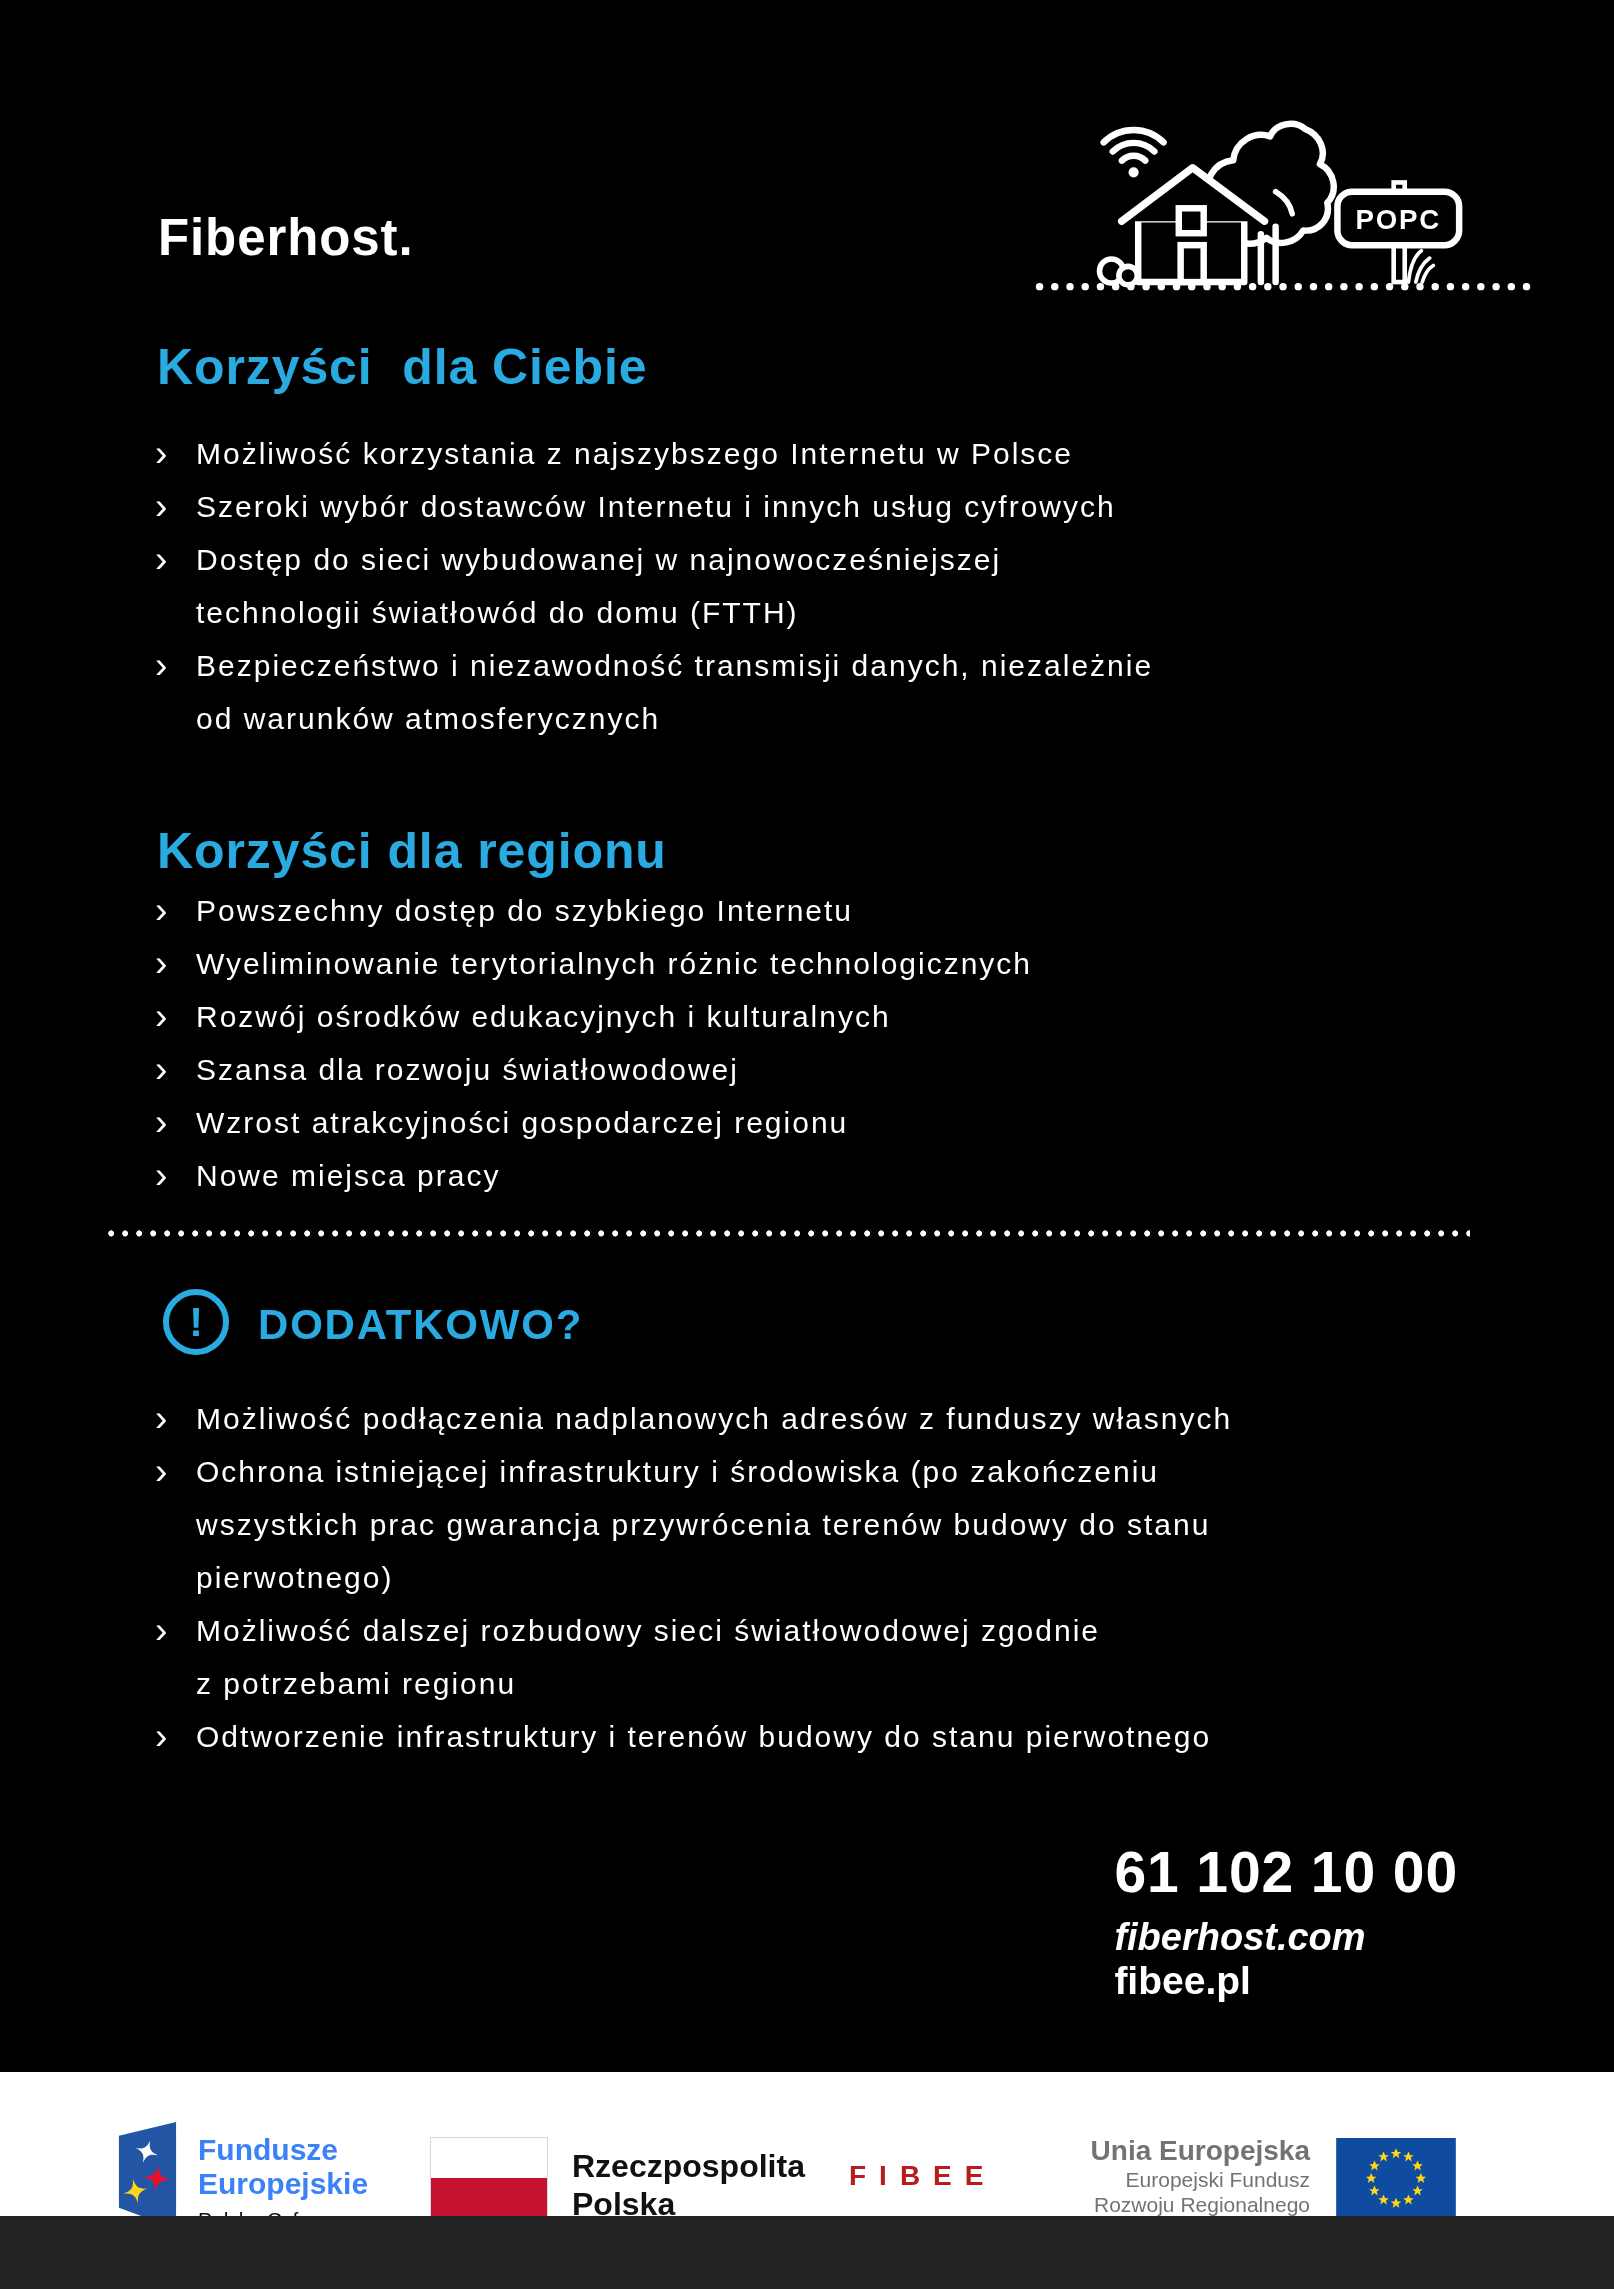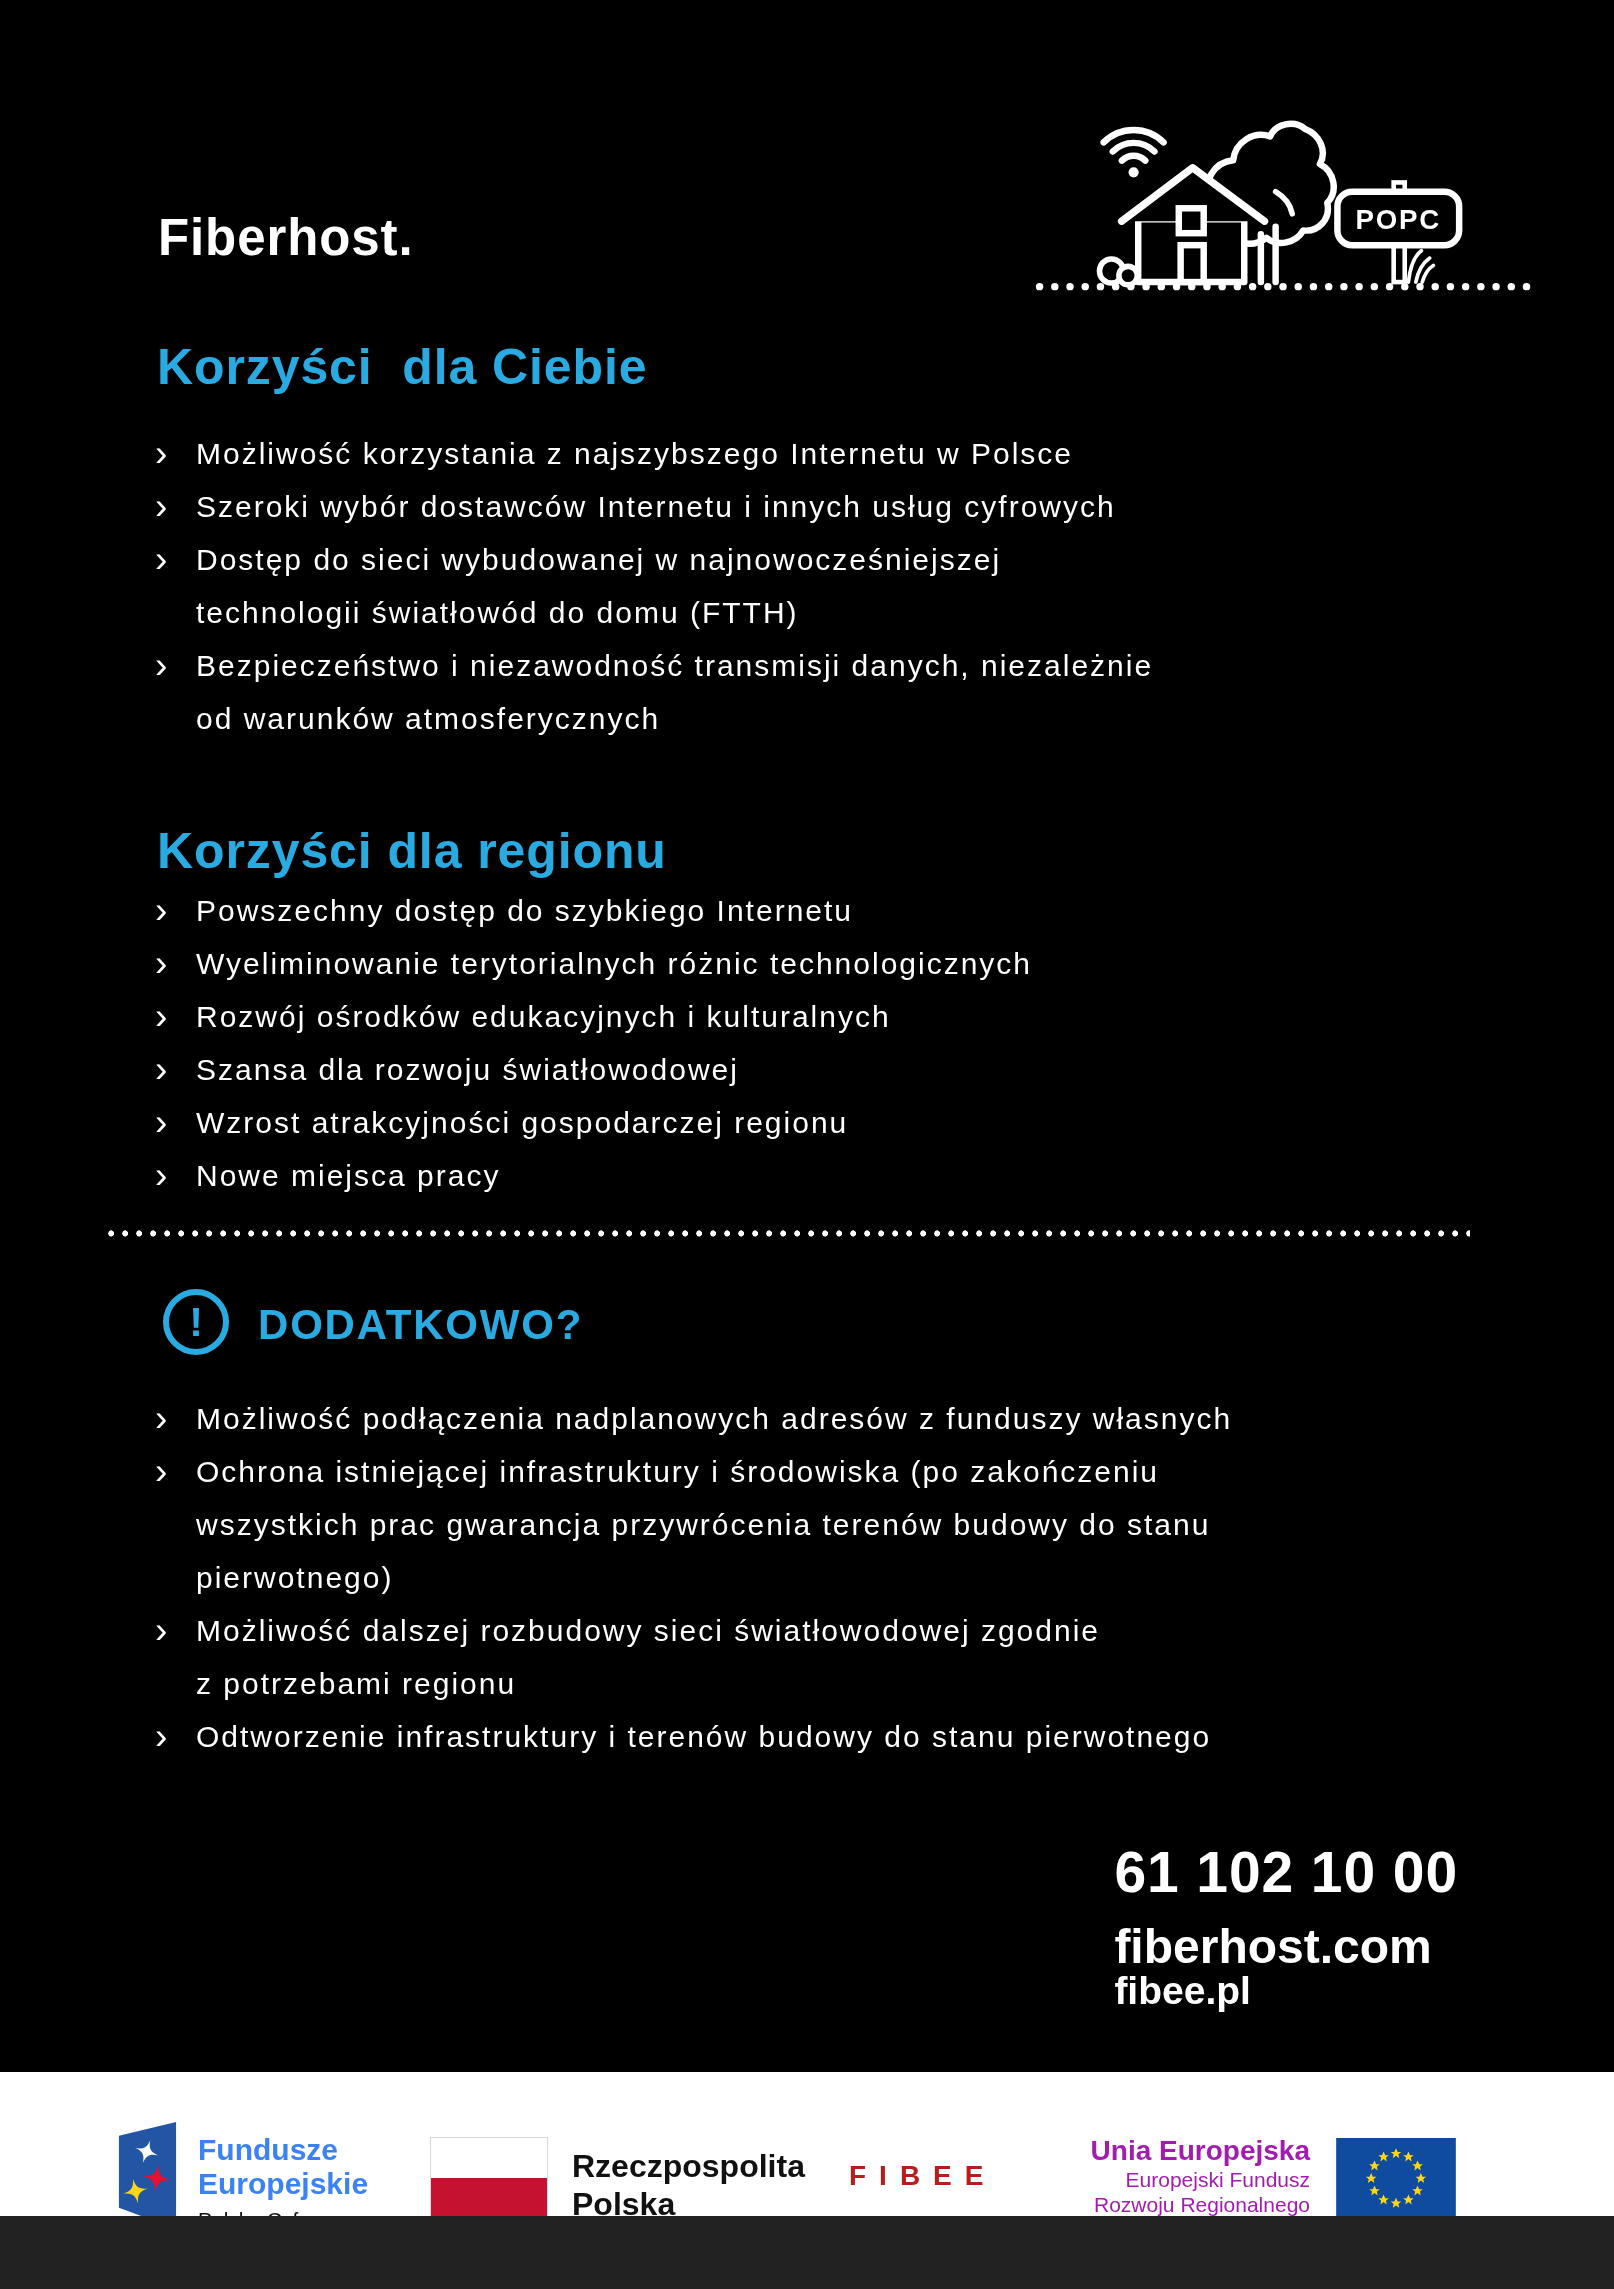--- a/index.html
+++ b/index.html
@@ -22,34 +22,34 @@
      background-image:radial-gradient(circle at 3.2px 3.2px,#fff 2.7px,rgba(0,0,0,0) 3.1px);
      background-size:14px 6.5px;background-repeat:repeat-x;}
   
   .alert-icon{position:absolute;left:163px;top:1289px;width:66px;height:66px;box-sizing:border-box;
      border:6.5px solid #29abe2;border-radius:50%;text-align:center;}
   .alert-icon span{font-size:41px;font-weight:bold;color:#29abe2;line-height:54px;}
   .section-title.t3{left:258px;top:1297px;font-size:42px;line-height:55px;letter-spacing:1.8px;}
   
   .contact{position:absolute;right:156px;top:1841px;text-align:left;}
   .contact .phone{font-size:57px;font-weight:bold;line-height:63px;letter-spacing:0.9px;}
-  .contact .site{font-size:48px;font-weight:bold;line-height:44px;margin-top:21px;}
+  .contact .site{font-size:38px;font-weight:bold;line-height:44px;margin-top:11px;font-style:italic;}
   .contact .site2{font-size:39px;font-weight:bold;line-height:44px;}
   
   .footer{position:absolute;left:0;top:2072px;width:1614px;height:218px;background:#fff;color:#111;}
   .fe-flag{position:absolute;left:118px;top:49px;}
   .fe-text{position:absolute;left:198px;top:61px;}
   .fe-text .b{font-size:30px;font-weight:bold;line-height:34px;color:#3b82f6;}
   .fe-text .s{font-size:21px;line-height:24px;color:#111;margin-top:6.5px;}
   .pl-flag{position:absolute;left:430px;top:65px;width:118px;height:81px;box-sizing:border-box;border:0.9px solid #d7d7d7;}
   .pl-flag .w{height:50%;background:#fff;}
   .pl-flag .r{height:50%;background:#c41230;}
   .pl-text{position:absolute;left:572px;top:75px;font-size:32px;font-weight:bold;line-height:38px;color:#111;}
   .fibee-logo{position:absolute;left:849px;top:88px;font-size:28px;font-weight:bold;letter-spacing:13px;color:#b91c1c;}
-  .ue-text{position:absolute;right:304px;top:62px;text-align:right;color:#a21caf;}
+  .ue-text{position:absolute;right:304px;top:62px;text-align:right;color:#737373;}
   .ue-text .b{font-size:28px;font-weight:bold;line-height:33px;}
   .ue-text .s{font-size:21px;line-height:25px;}
   .eu-flag{position:absolute;left:1336px;top:66px;}
 </style>
 </head>
 <body>
 
 <div class="page">
 
   <div class="brand-logo">Fiberhost.</div>

